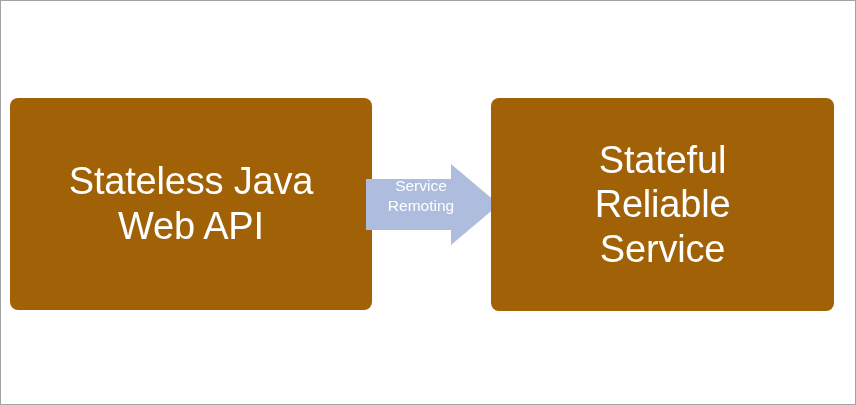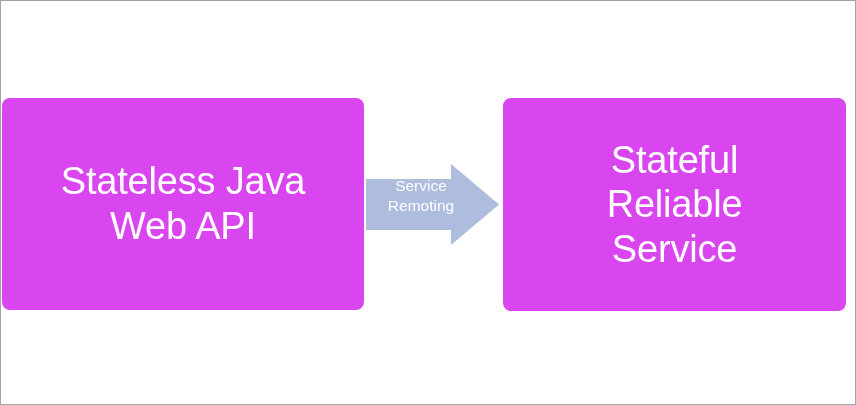--- a/index.html
+++ b/index.html
@@ -20,26 +20,27 @@
     box-sizing: border-box;
     background: #ffffff;
     border: 1px solid #a3a3a3;
     overflow: hidden;
   }
 
   
   .proc-box {
     position: absolute;
     box-sizing: border-box;
-    background: #d946ef;
+    background: #a16207;
     border-radius: 8px;
     display: flex;
     align-items: center;
     justify-content: center;
     text-align: center;
+    margin-left: 8px;
   }
   .proc-box-label {
     color: #ffffff;
     font-family: "Liberation Sans", sans-serif;
     font-size: 38px;
     font-weight: 400;
     line-height: 1.19;
     letter-spacing: -0.2px;
     white-space: pre-line;
     padding: 0 6px;
@@ -49,21 +50,21 @@
     left: 1px;
     top: 97px;
     width: 362px;
     height: 212px;
   }
   #box-stateless .proc-box-label {
     font-size: 38px;
   }
 
   #box-stateful {
-    left: 502px;
+    left: 482px;
     top: 97px;
     width: 343px;
     height: 213px;
   }
   #box-stateful .proc-box-label {
     font-size: 38px;
     line-height: 1.17;
   }
 
   

